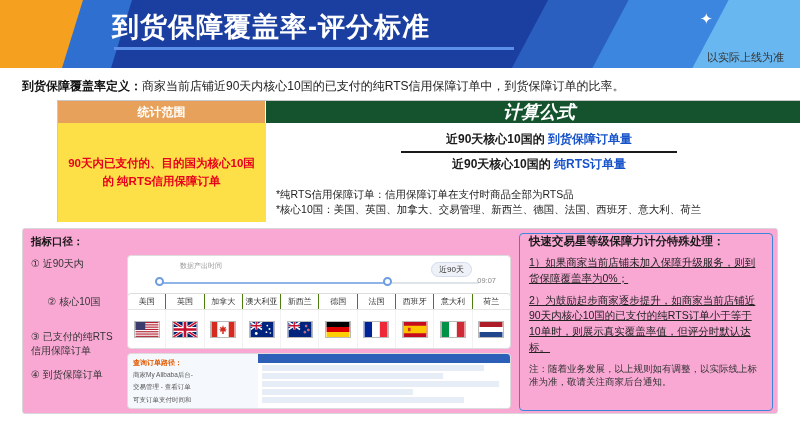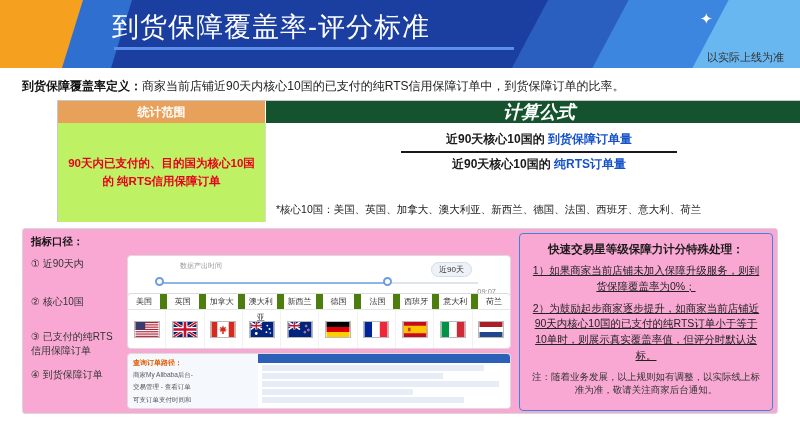--- a/index.html
+++ b/index.html
@@ -23,21 +23,21 @@
     background: #f5a01e;
     clip-path: polygon(0 0, 100% 0, 72% 100%, 0 100%);
   }
   .hdr-blue-l {
     position: absolute; left: 62px; top: 0; width: 70px; height: 68px;
     background: #2f6fd0;
     clip-path: polygon(30% 0, 100% 0, 70% 100%, 0 100%);
   }
   .hdr-title {
     position: absolute; left: 112px; top: 9px;
-    font-size: 27px; font-weight: normal; color: #ffffff;
+    font-size: 27px; font-weight: bold; color: #ffffff;
     letter-spacing: 1px;
   }
   .hdr-underline {
     position: absolute; left: 114px; top: 47px; width: 400px; height: 3px;
     background: #5b8fe8;
   }
   .hdr-shape-a {
     position: absolute; right: 150px; top: -6px; width: 120px; height: 80px;
     background: #2a5fc0; transform: skewX(-28deg);
   }
@@ -79,21 +79,21 @@
     display: flex; align-items: center; justify-content: center;
     border-right: 1px solid #ffffff;
   }
   .th-right {
     flex: 1; background: #14532d; color: #ffffff;
     font-size: 18px; font-weight: bold;
     display: flex; align-items: center; justify-content: center; font-style: italic;
   }
   .tbl-body { display: flex; height: 99px; }
   .td-left {
-    width: 208px; background: #bef264; border-right: 1px solid #d8d8d8;
+    width: 208px; background: #fde047; border-right: 1px solid #d8d8d8;
     display: flex; align-items: center; justify-content: center;
     padding: 4px 8px;
   }
   .td-left-txt {
     color: #e8001c; font-size: 11.5px; font-weight: bold;
     text-align: center; line-height: 1.55;
   }
   .td-right { flex: 1; position: relative; background: #ffffff; }
   .formula {
     position: absolute; left: 50%; top: 6px; transform: translateX(-50%);
@@ -115,21 +115,21 @@
     position: absolute; left: 22px; top: 228px; width: 756px; height: 186px;
     border: 1px solid #d8d8d8; border-radius: 3px; background: #f9a8d4;
   }
   .kpi-col {
     position: absolute; left: 0; top: 0; width: 100px; height: 100%;
     padding: 6px 6px 0 8px;
   }
   .kpi-title { font-size: 10.5px; font-weight: bold; color: #111; margin-bottom: 8px; }
   .kpi-item { font-size: 10px; color: #333; line-height: 1.35; margin-bottom: 11px; }
   .kpi-1 { margin-top: 4px; }
-  .kpi-2 { margin-top: 24px; }
+  .kpi-2 { margin-top: 24px; text-align: center; }
   .kpi-3 { margin-top: 22px; }
   .kpi-4 { margin-top: 10px; }
 
   .panelwrap {
     position: absolute; left: 104px; top: 6px; width: 384px; height: 174px;
   }
   .card {
     border: 1px solid #dcdcdc; border-radius: 4px; background: #fff;
     position: absolute; left: 0; width: 384px;
   }
@@ -143,47 +143,47 @@
   .tl-bar {
     position: absolute; left: 30px; top: 26px; width: 320px; height: 2px; background: #dfe3ea;
   }
   .tl-bar .fill { position: absolute; left: 0; top: 0; height: 2px; width: 232px; background: #8fb4e8; }
   .tl-dot {
     position: absolute; top: 21px; width: 9px; height: 9px; border-radius: 50%;
     background: #fff; border: 2px solid #6d9de0;
   }
   .tl-dot.a { left: 27px; } .tl-dot.b { left: 255px; }
   .tl-meta { position: absolute; left: 10px; top: 38px; font-size: 7.5px; color: #888; }
-  .tl-meta2 { position: absolute; right: 14px; top: 31px; font-size: 7.5px; color: #888; }
+  .tl-meta2 { position: absolute; right: 14px; top: 20px; font-size: 7.5px; color: #888; }
 
   .card-flags { top: 58px; height: 56px; }
   .flag-head { display: flex; height: 16px; border-bottom: 1px solid #e6e6e6; }
   .flag-head div {
     flex: 1; font-size: 8px; color: #333; text-align: center; line-height: 16px;
-    border-right: 7px solid #4d7c0f;
+    border-right: 1px solid #4d7c0f;
   }
   .flag-head div:last-child { border-right: none; }
   .flag-row { display: flex; height: 38px; align-items: center; }
   .flag-cell { flex: 1; display: flex; align-items: center; justify-content: center; border-right: 1px solid #f2f2f2; height: 100%; }
   .flag-cell:last-child { border-right: none; }
   .flag { width: 26px; height: 17px; border: 1px solid #bbb; position: relative; overflow: hidden; }
 
   .card-shot { top: 118px; height: 56px; background: #f5f8fd; overflow: hidden; }
   .shot-left { position: absolute; left: 0; top: 0; width: 128px; height: 100%; padding: 4px 5px; }
   .shot-title { font-size: 7px; color: #e35a00; font-weight: bold; }
   .shot-line { font-size: 6.5px; color: #555; line-height: 1.6; margin-top: 2px; }
   .shot-right { position: absolute; left: 130px; top: 0; right: 0; height: 100%; background: #ffffff; }
   .mini-top { height: 9px; background: #2b5fb8; }
   .mini-row { height: 6px; margin: 2px 4px; background: #e7edf6; }
   .mini-row.w1 { width: 88%; } .mini-row.w2 { width: 72%; } .mini-row.w3 { width: 94%; }
   .mini-row.w4 { width: 60%; } .mini-row.w5 { width: 80%; }
 
   .rules {
     position: absolute; left: 496px; top: 4px; width: 254px; height: 178px;
-    border: 1.5px solid #3a86d8; border-radius: 4px; padding: 8px 9px; text-align: center;
+    border: 1.5px solid #3a86d8; border-radius: 4px; padding: 0 9px;
   }
   .rules-title { font-size: 11.5px; font-weight: bold; color: #1a1a1a; margin-bottom: 6px; }
   .rules-p { font-size: 10.5px; color: #222; line-height: 1.5; margin-bottom: 6px; text-decoration: underline; }
   .rules-note { font-size: 9.5px; color: #333; line-height: 1.45; }
 </style>
 </head>
 <body>
 
 <div class="header">
   <div class="hdr-orange"></div>
@@ -216,21 +216,22 @@
           <span>近90天核心10国的</span>
           <span class="blue">到货保障订单量</span>
         </div>
         <div class="frac-line"></div>
         <div class="frac-den">
           <span>近90天核心10国的</span>
           <span class="blue">纯RTS订单量</span>
         </div>
       </div>
       <div class="note-lines">
-        <div class="note-line">*核心10国：美国、英国、加拿大、澳大利亚、新西兰、德国、法国、西班牙、意大利、荷兰</div>
+        <div class="note-line">*纯RTS信用保障订单：信用保障订单在支付时商品全部为RTS品</div>
+        <div class="note-line">*核心10国：美国、英国、加拿大、交易管理、新西兰、德国、法国、西班牙、意大利、荷兰</div>
       </div>
     </div>
   </div>
 </div>
 
 <div class="bottom">
 
   <div class="kpi-col">
     <div class="kpi-title">指标口径：</div>
     <div class="kpi-item kpi-1">① 近90天内</div>

